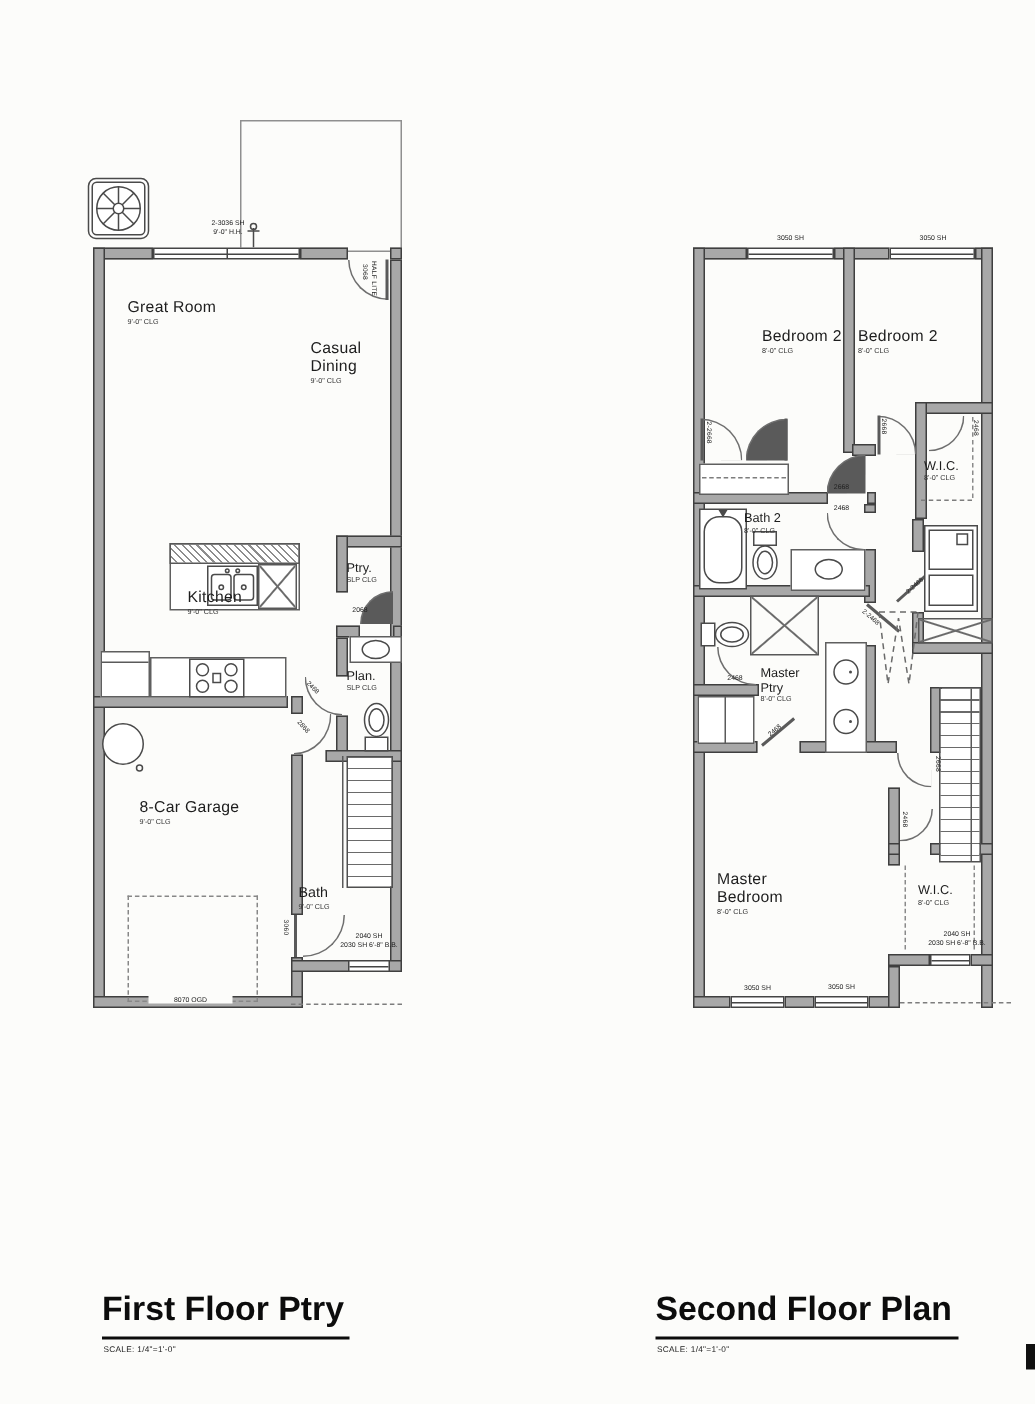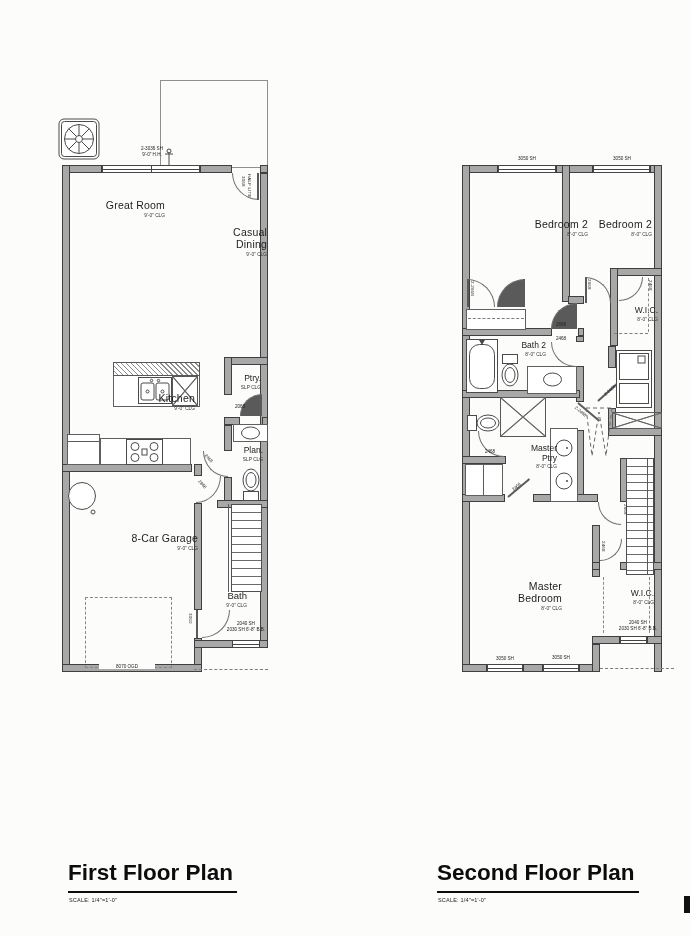--- a/index.html
+++ b/index.html
@@ -21,21 +21,21 @@
   .arc.br{border-right:1px solid #6e6e6e;border-bottom:1px solid #6e6e6e;border-bottom-right-radius:100%}
   .arc.tl{border-left:1px solid #6e6e6e;border-top:1px solid #6e6e6e;border-top-left-radius:100%}
   .arc.tr{border-right:1px solid #6e6e6e;border-top:1px solid #6e6e6e;border-top-right-radius:100%}
   .stairs{position:absolute;border:1px solid #4f4f4f;box-sizing:border-box;
           background:repeating-linear-gradient(to bottom,#fff 0 7px,#6a6a6a 7px 8px)}
   .xbox{position:absolute;border:1px solid #585858;box-sizing:border-box;background:
     linear-gradient(to top right,transparent calc(50% - 1px),#6a6a6a calc(50% - .3px) calc(50% + .3px),transparent calc(50% + 1px)),
     linear-gradient(to bottom right,transparent calc(50% - 1px),#6a6a6a calc(50% - .3px) calc(50% + .3px),transparent calc(50% + 1px))}
   .hatch{position:absolute;border:1px solid #585858;box-sizing:border-box;
          background:repeating-linear-gradient(45deg,transparent 0 2.5px,#8d8d8d 2.5px 3.5px)}
-  .rl{position:absolute;text-align:right;line-height:1.12;color:#1d1d1d}
+  .rl{position:absolute;text-align:left;line-height:1.12;color:#1d1d1d}
   .rn{font-size:10.5px;letter-spacing:.2px}
   .rns{font-size:8.5px}
   .rc{font-size:4.8px;color:#333;margin-top:1px}
   .an{position:absolute;font-size:4.6px;line-height:1.3;text-align:center;color:#222}
   .an.bg{background:#fcfcfa;line-height:1.1}
   .vt{position:absolute;writing-mode:vertical-rl;font-size:4.4px;color:#222;letter-spacing:.2px}
   .diag{position:absolute;height:2px;background:#5a5a5a;transform-origin:0 50%}
   .dlabel{position:absolute;font-size:4.4px;color:#222;transform-origin:0 0;white-space:nowrap}
   .title{position:absolute;font-weight:bold;font-size:22.5px;color:#0c0c0c;
          border-bottom:2px solid #0c0c0c;padding:0 4px 5px 0;white-space:nowrap}
@@ -381,20 +381,20 @@
 
     <div class="an" style="left:616px;top:620px;width:44px">
       <div>2040 SH</div>
       <div>2030 SH 6'-8" B.B.</div>
     </div>
     <div class="an" style="left:487px;top:656px;width:36px">3050 SH</div>
     <div class="an" style="left:543px;top:655px;width:36px">3050 SH</div>
   </section>
 
   <footer>
-    <div class="title" style="left:68px;top:860px">First Floor Plan</div>
+    <div class="title" style="left:68px;top:860px">First Floor Ptry</div>
     <div class="scale" style="left:69px;top:897px">SCALE: 1/4"=1'-0"</div>
     <div class="title" style="left:437px;top:860px">Second Floor Plan</div>
     <div class="scale" style="left:438px;top:897px">SCALE: 1/4"=1'-0"</div>
     <div class="ab" style="left:684px;top:896px;width:6px;height:17px;background:#101010"></div>
   </footer>
 
 </div>
 
 </body></html>

